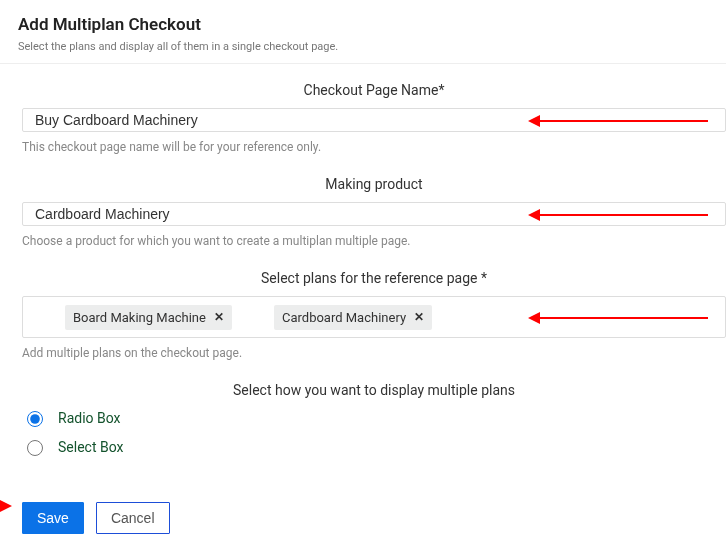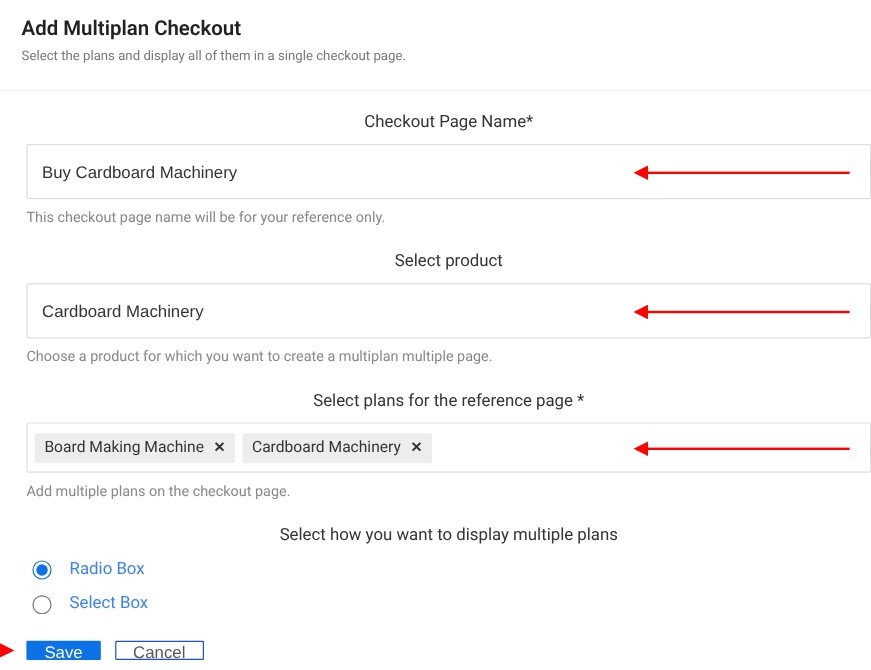--- a/index.html
+++ b/index.html
@@ -5,21 +5,21 @@
   * { box-sizing: border-box; }
   body {
     margin: 0;
     font-family: -apple-system, BlinkMacSystemFont, "Segoe UI", Roboto, Arial, sans-serif;
     font-size: 14px;
     color: #333;
     background: #fff;
     width: 726px;
   }
   .header {
-    padding: 14px 18px 22px 18px;
+    padding: 14px 18px 10px 18px;
     border-bottom: 1px solid #eee;
   }
   .header h1 {
     margin: 0 0 6px 0;
     font-size: 17px;
     font-weight: 600;
     color: #222;
   }
   .header .subtitle {
     margin: 0;
@@ -35,21 +35,21 @@
   }
   .form-label {
     display: block;
     font-size: 14px;
     color: #333;
     margin-bottom: 10px;
     text-align: center;
   }
   .text-input, .select-input {
     width: 100%;
-    height: 46px;
+    height: 24px;
     border: 1px solid #ddd;
     border-radius: 2px;
     padding: 0 12px;
     font-size: 14px;
     color: #333;
     background: #fff;
   }
   .select-input {
     appearance: none;
     -webkit-appearance: none;
@@ -73,20 +73,21 @@
   }
   .tag {
     background: #eceded;
     border-radius: 2px;
     padding: 5px 8px;
     font-size: 13px;
     color: #333;
     display: inline-flex;
     align-items: center;
     gap: 8px;
+    margin-left: 36px;
   }
   .tag-remove {
     cursor: pointer;
     font-size: 12px;
     font-weight: bold;
     color: #333;
   }
   .radio-group {
     display: flex;
     flex-direction: column;
@@ -97,34 +98,35 @@
     align-items: center;
     gap: 12px;
   }
   .radio-row input[type="radio"] {
     width: 16px;
     height: 16px;
     accent-color: #0b72e7;
   }
   .radio-row label {
     font-size: 14px;
-    color: #3b82f6;
+    color: #14532d;
   }
   .actions {
     display: flex;
     gap: 12px;
     position: relative;
     margin-top: 6px;
   }
   .btn {
-    height: 16px;
+    height: 32px;
     padding: 0 14px;
     font-size: 14px;
     border-radius: 1px;
     cursor: pointer;
+    margin-top: 24px;
   }
   .btn-primary {
     background: #0b72e7;
     color: #fff;
     border: 1px solid #0b72e7;
   }
   .btn-secondary {
     background: #fff;
     color: #555;
     border: 1px solid #1d4ed8;
@@ -186,21 +188,21 @@
   <div class="form-group">
     <label class="form-label">Checkout Page Name*</label>
     <div class="input-wrap">
       <input type="text" class="text-input" value="Buy Cardboard Machinery" style="">
       <div class="arrow-right"></div>
     </div>
     <div class="help-text">This checkout page name will be for your reference only.</div>
   </div>
 
   <div class="form-group">
-    <label class="form-label">Select product</label>
+    <label class="form-label">Making product</label>
     <div class="input-wrap">
       <input type="text" class="select-input" value="Cardboard Machinery" style="">
       <div class="arrow-right"></div>
     </div>
     <div class="help-text">Choose a product for which you want to create a multiplan multiple page.</div>
   </div>
 
   <div class="form-group">
     <label class="form-label">Select plans for the reference page *</label>
     <div class="input-wrap">

